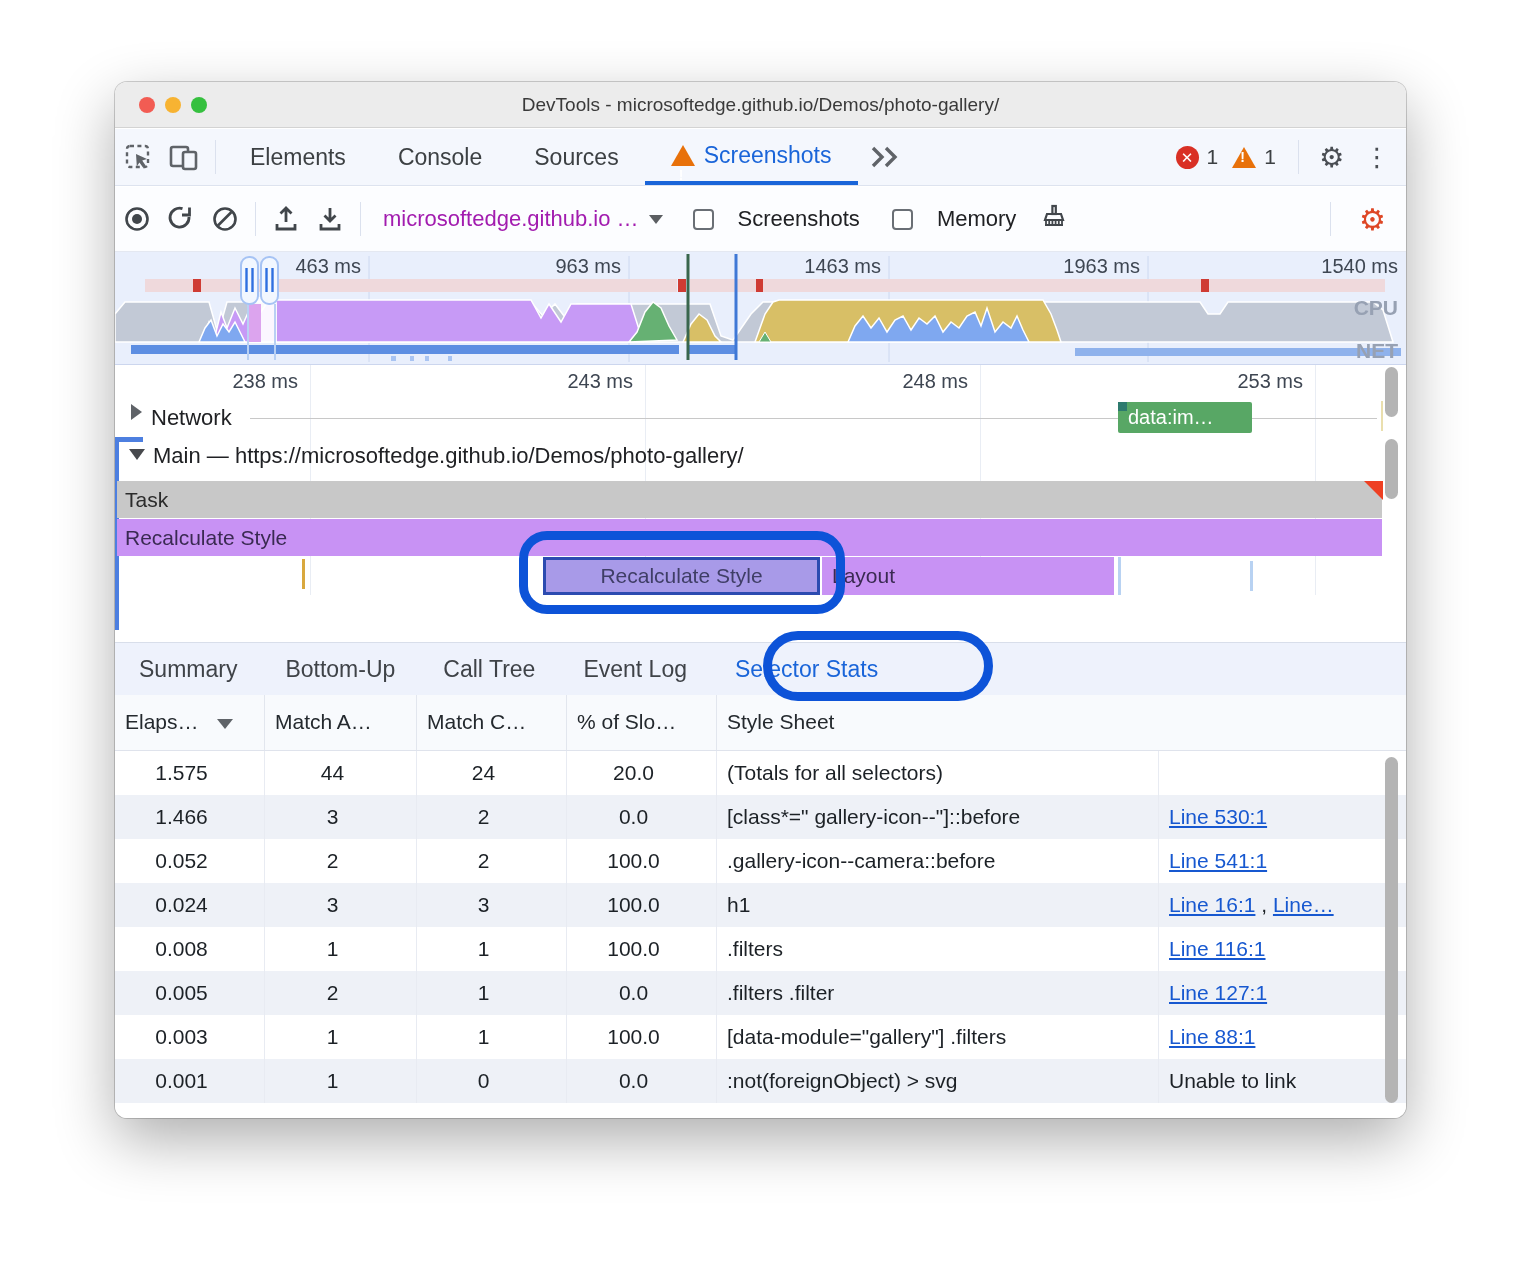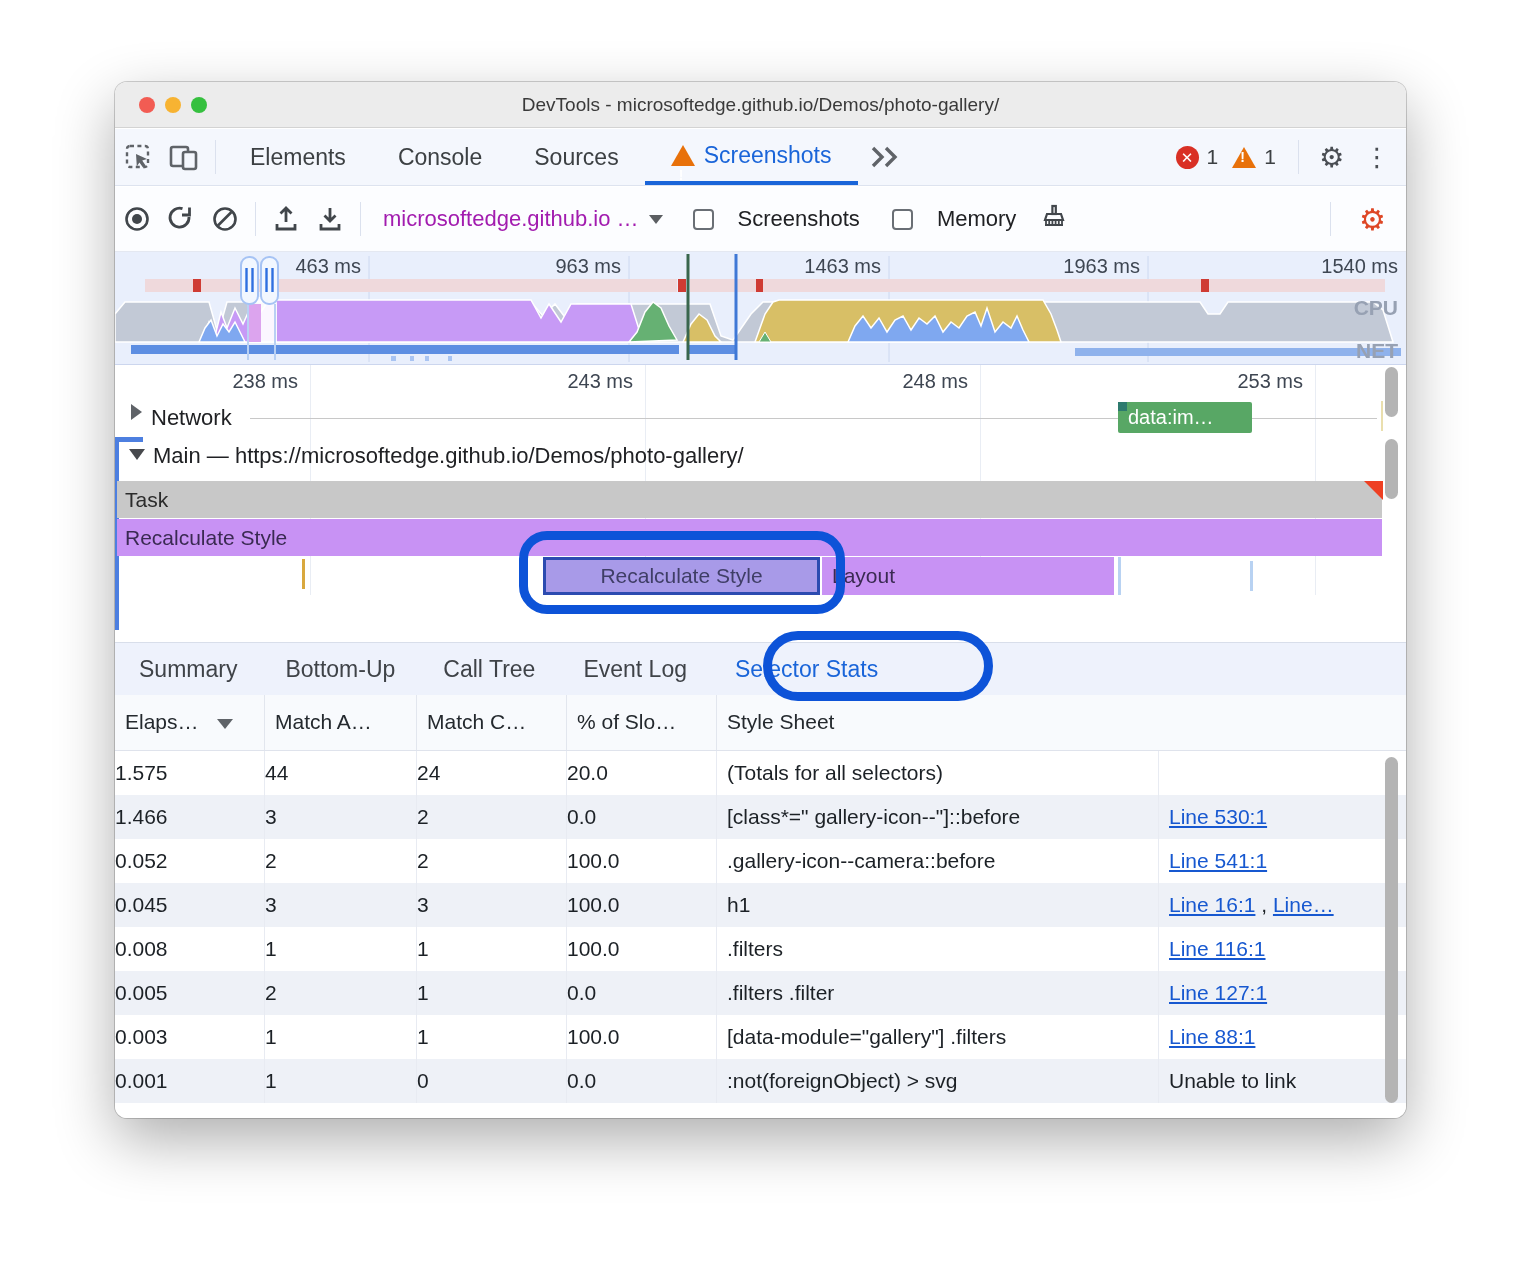--- a/index.html
+++ b/index.html
@@ -92,21 +92,21 @@
   .thead { display:grid; grid-template-columns:150px 152px 150px 150px 442px 1fr; height:56px;
     background:#f8fafd; border-bottom:1px solid #dfe3ec; font-size:21px; color:#24292e; }
   .thead > div { line-height:54px; padding-left:10px; border-right:1px solid #e2e6ee; white-space:nowrap; overflow:hidden; }
   .thead > div:last-child { border-right:none; }
   .sort { display:inline-block; width:0; height:0; border-left:8px solid transparent; border-right:8px solid transparent;
     border-top:10px solid #5f6368; margin-left:18px; }
   .trow { display:grid; grid-template-columns:150px 152px 150px 150px 442px 1fr; height:44px; font-size:21px; color:#1c2126; }
   .trow.alt { background:#eef1f7; }
   .trow > div { line-height:44px; border-right:1px solid #e8ebf2; white-space:nowrap; overflow:hidden; }
   .trow > div:last-child { border-right:none; }
-  .cnum { text-align:left; padding-right:16px; }
+  .cnum { text-align:center; padding-right:16px; }
   .ctext { padding-left:10px; }
   .lnk { color:#1758d0; text-decoration:underline; }
 
   
   .ring { position:absolute; border:9px solid #0d53d8; background:transparent; z-index:60; }
   .ring.flame { left:404px; top:449px; width:326px; height:83px; border-radius:28px; }
   .ring.tab { left:648px; top:549px; width:230px; height:70px; border-radius:35px; }
 
   svg { display:block; }
 </style>
@@ -350,21 +350,21 @@
     </div>
     <div class="trow">
       <div class="cnum">0.052</div>
       <div class="cnum">2</div>
       <div class="cnum">2</div>
       <div class="cnum">100.0</div>
       <div class="ctext">.gallery-icon--camera::before</div>
       <div class="ctext"><a class="lnk">Line 541:1</a></div>
     </div>
     <div class="trow alt">
-      <div class="cnum">0.045</div>
+      <div class="cnum">0.024</div>
       <div class="cnum">3</div>
       <div class="cnum">3</div>
       <div class="cnum">100.0</div>
       <div class="ctext">h1</div>
       <div class="ctext"><a class="lnk">Line 16:1</a><span> , </span><a class="lnk">Line…</a></div>
     </div>
     <div class="trow">
       <div class="cnum">0.008</div>
       <div class="cnum">1</div>
       <div class="cnum">1</div>

